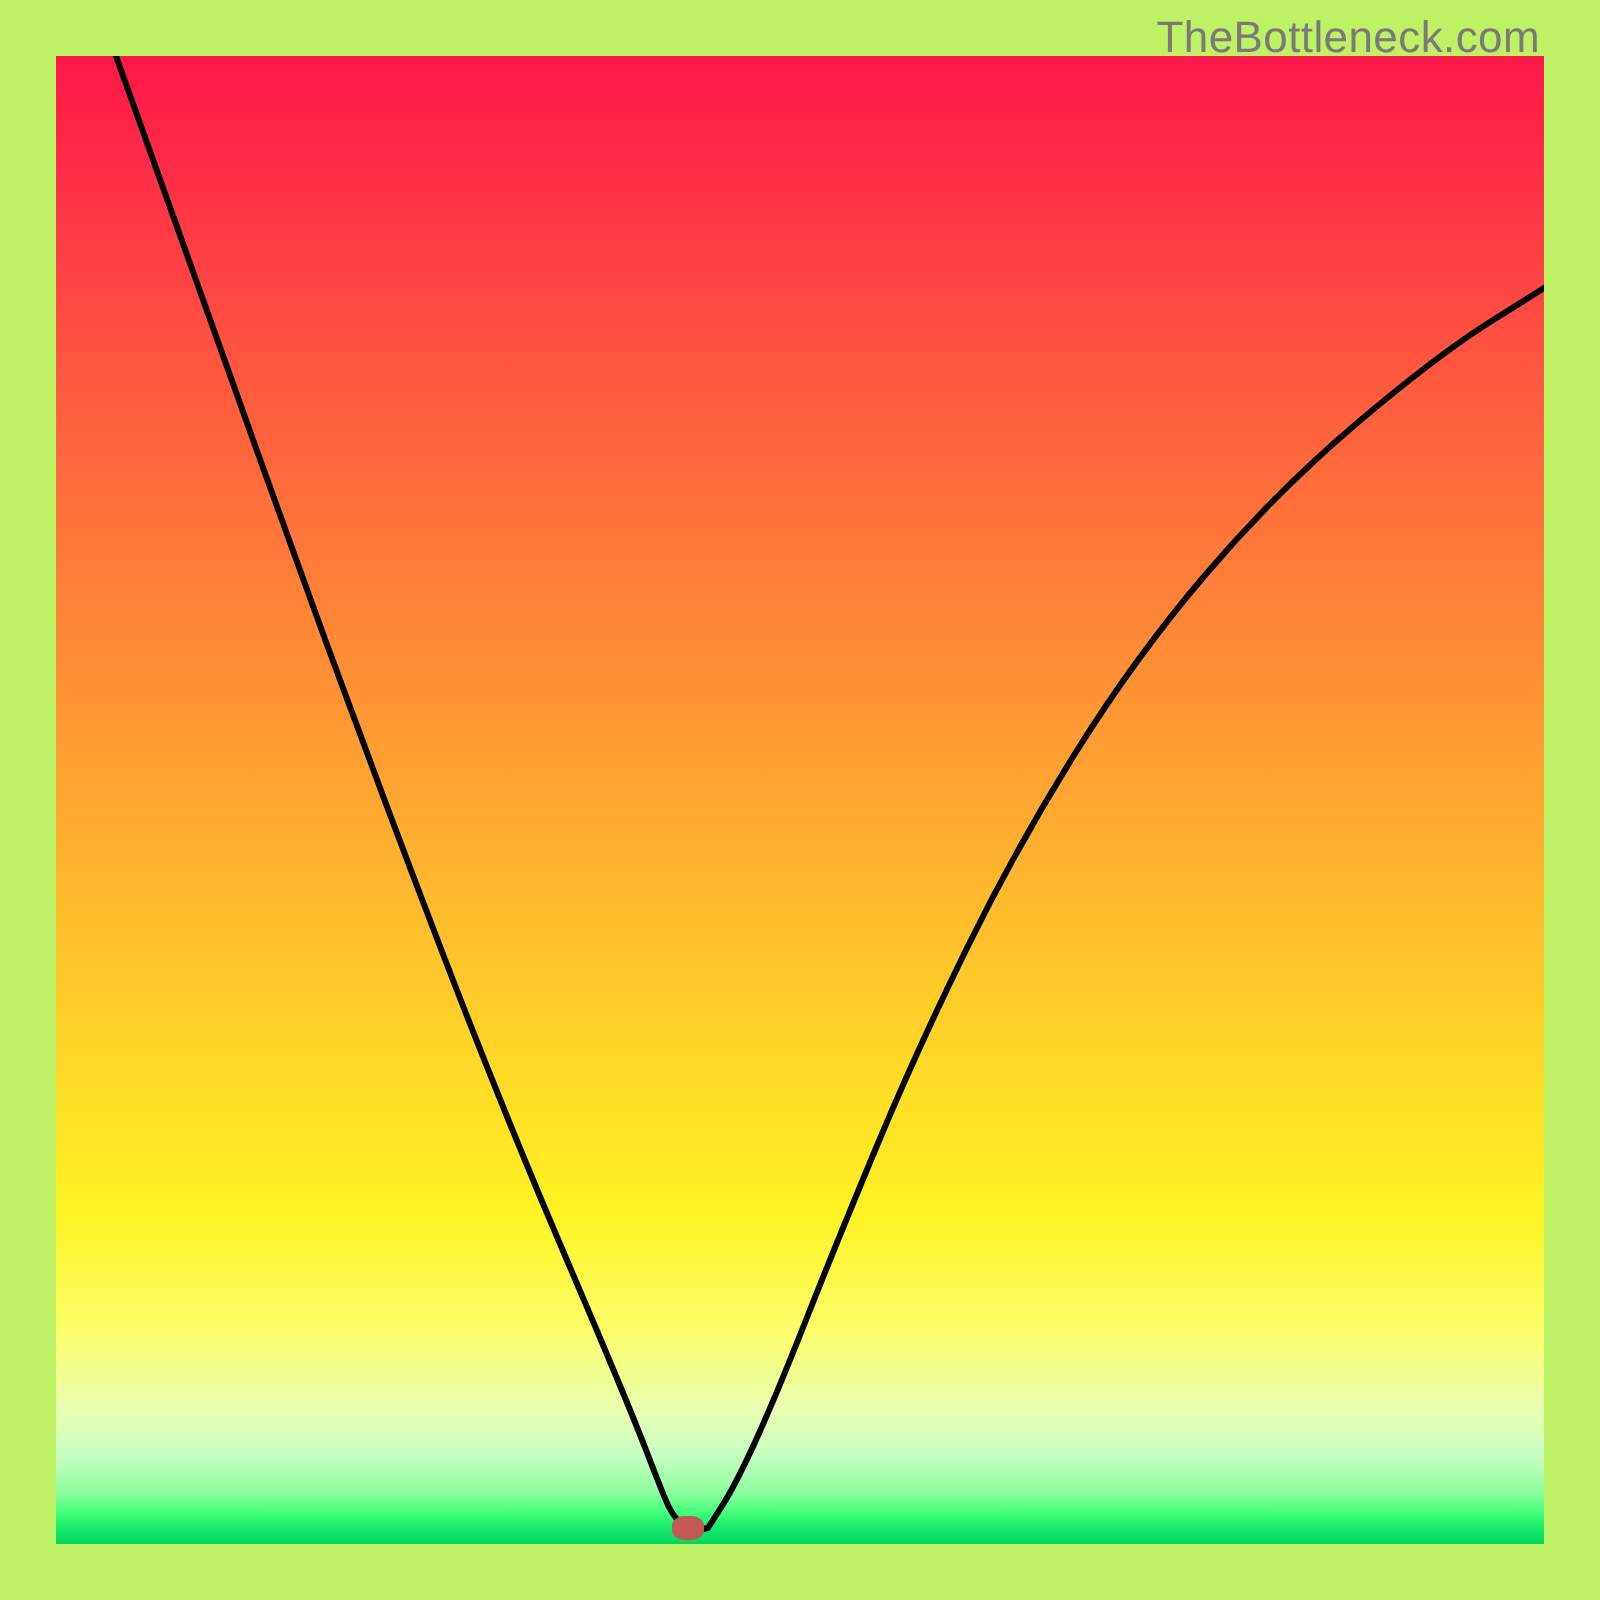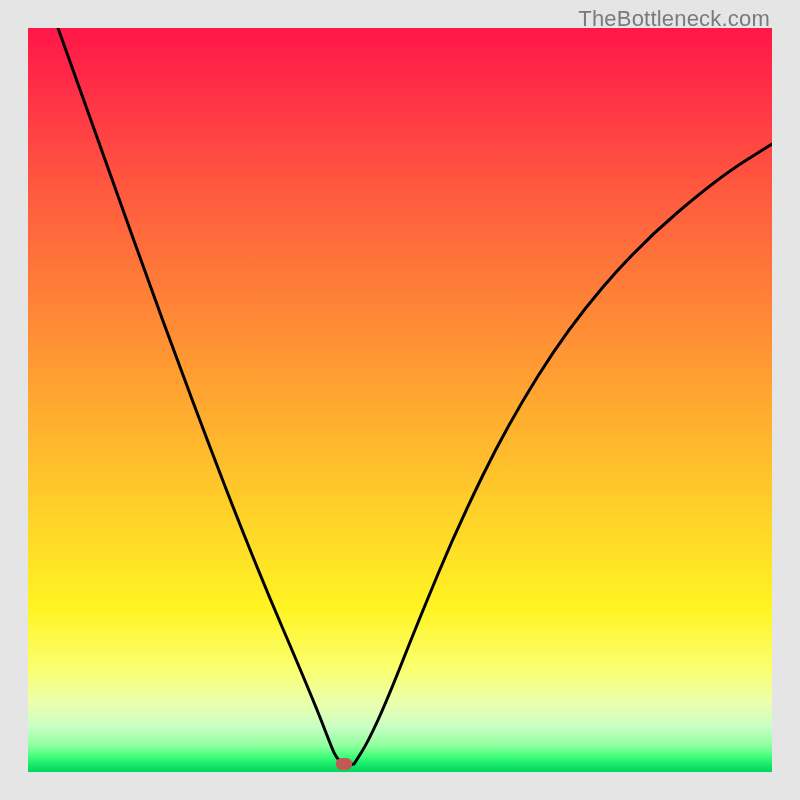--- a/index.html
+++ b/index.html
@@ -10,21 +10,21 @@
     background: #000;
     overflow: hidden;
     font-family: Arial, Helvetica, sans-serif;
   }
   .frame {
     position: absolute;
     left: 0;
     top: 0;
     width: 800px;
     height: 800px;
-    background: #e5e5e5;
+    background: #bef264;
   }
   .plot {
     position: absolute;
     left: 28px;
     top: 28px;
     width: 744px;
     height: 744px;
     
     background: linear-gradient(
       to bottom,

